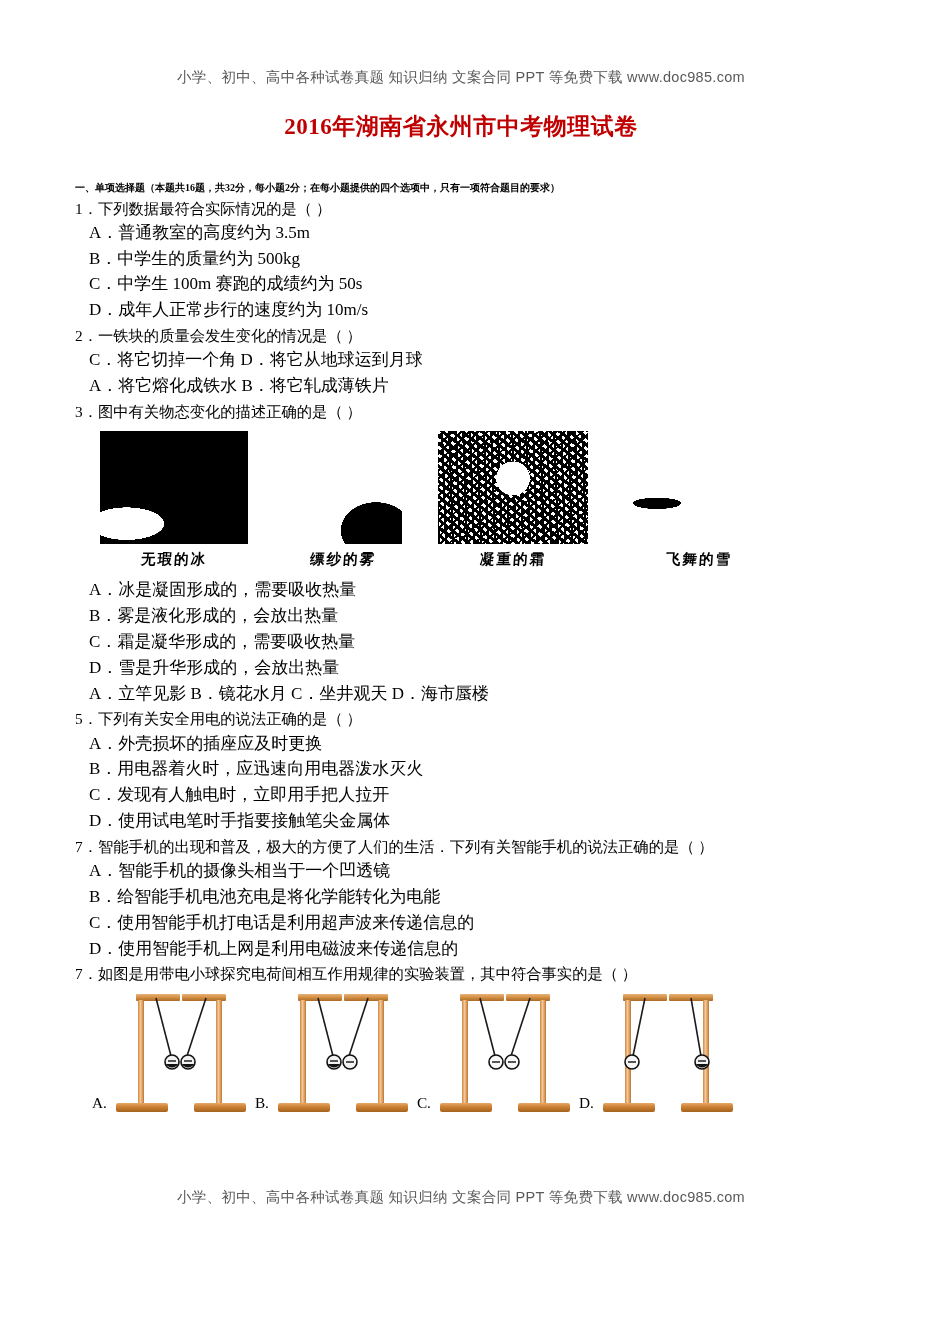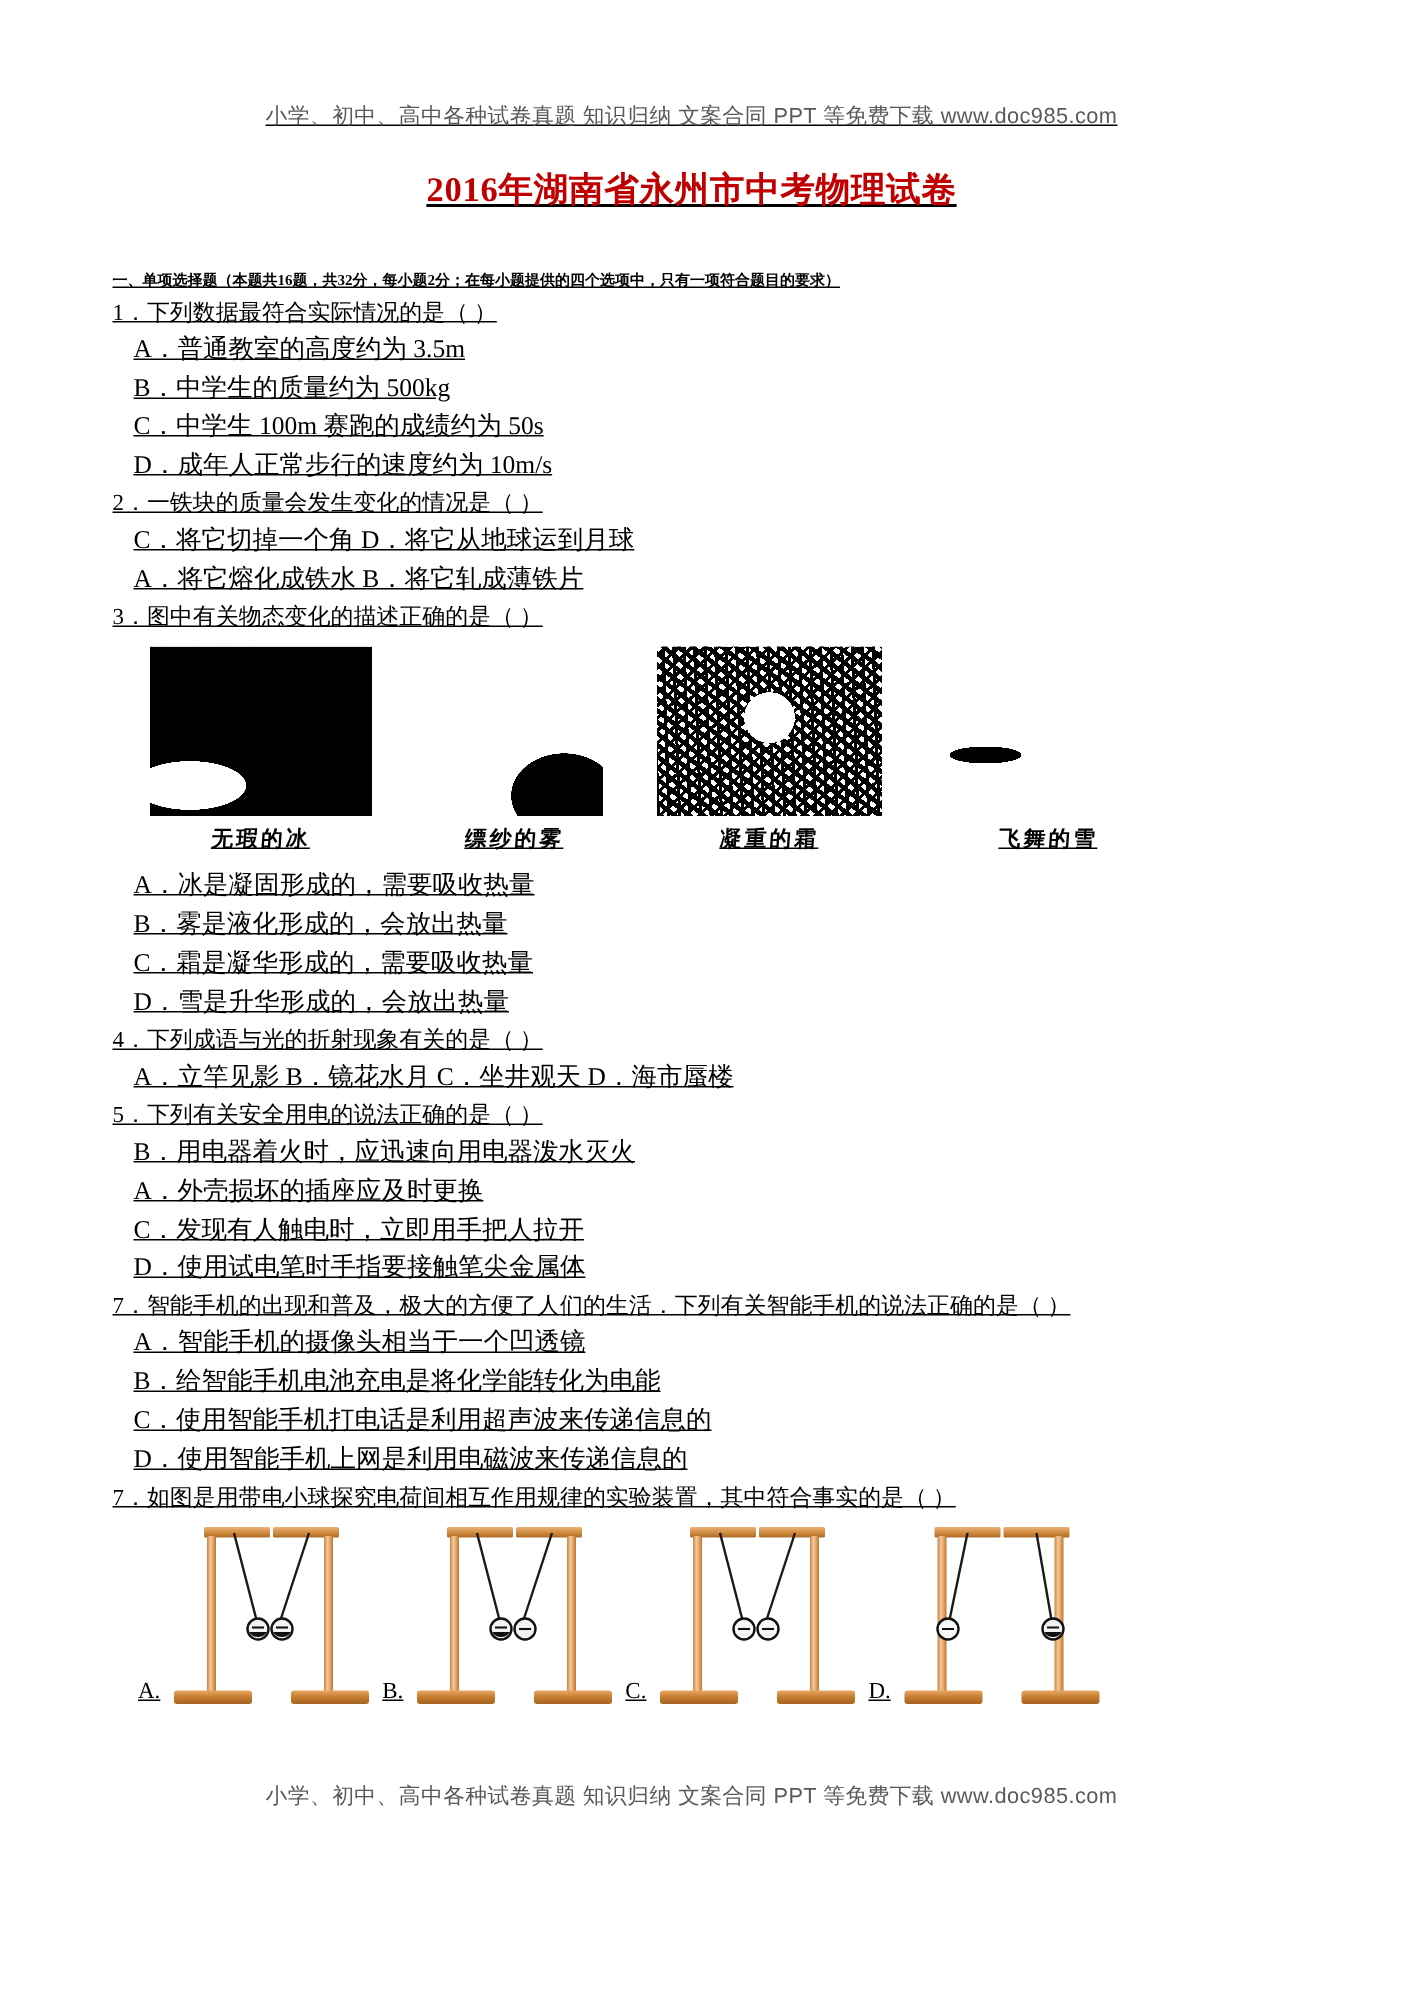--- a/index.html
+++ b/index.html
@@ -5,21 +5,21 @@
   * { box-sizing: border-box; }
   html, body { margin:0; padding:0; }
   body {
     width:950px; height:1344px;
     background:#ffffff;
     font-family:"Liberation Serif","DejaVu Serif",serif;
     color:#000;
     position:relative;
     overflow:hidden;
   }
-  .page { position:relative; width:922px; height:1344px; padding:0 75px;text-decoration:underline; }
+  .page { position:relative; width:922px; height:1344px; padding:0 75px; }
 
   .watermark {
     text-align:center;
     font-family:"Liberation Sans","DejaVu Sans",sans-serif;
     font-size:14.5px;
     color:#595959;
     letter-spacing:0.3px;
     white-space:nowrap;
   }
   .wm-top { padding-top:68px; }
@@ -200,26 +200,25 @@
         </div>
       <div class="pic-cap">飞舞的雪</div>
     </div>
   </div>
 
   <div class="opt" style="margin-top:8px">A．冰是凝固形成的，需要吸收热量</div>
   <div class="opt">B．雾是液化形成的，会放出热量</div>
   <div class="opt">C．霜是凝华形成的，需要吸收热量</div>
   <div class="opt">D．雪是升华形成的，会放出热量</div>
 
-  <div class="q">4．下列成语与光的折射现象有关的是（      ）</div>
   <div class="opt">A．立竿见影  B．镜花水月  C．坐井观天  D．海市蜃楼</div>
 
   <div class="q">5．下列有关安全用电的说法正确的是（      ）</div>
+  <div class="opt">A．外壳损坏的插座应及时更换</div>
   <div class="opt">B．用电器着火时，应迅速向用电器泼水灭火</div>
-  <div class="opt">A．外壳损坏的插座应及时更换</div>
   <div class="opt">C．发现有人触电时，立即用手把人拉开</div>
   <div class="opt">D．使用试电笔时手指要接触笔尖金属体</div>
 
   <div class="q">7．智能手机的出现和普及，极大的方便了人们的生活．下列有关智能手机的说法正确的是（      ）</div>
   <div class="opt">A．智能手机的摄像头相当于一个凹透镜</div>
   <div class="opt">B．给智能手机电池充电是将化学能转化为电能</div>
   <div class="opt">C．使用智能手机打电话是利用超声波来传递信息的</div>
   <div class="opt">D．使用智能手机上网是利用电磁波来传递信息的</div>
 
   <div class="q">7．如图是用带电小球探究电荷间相互作用规律的实验装置，其中符合事实的是（      ）</div>

